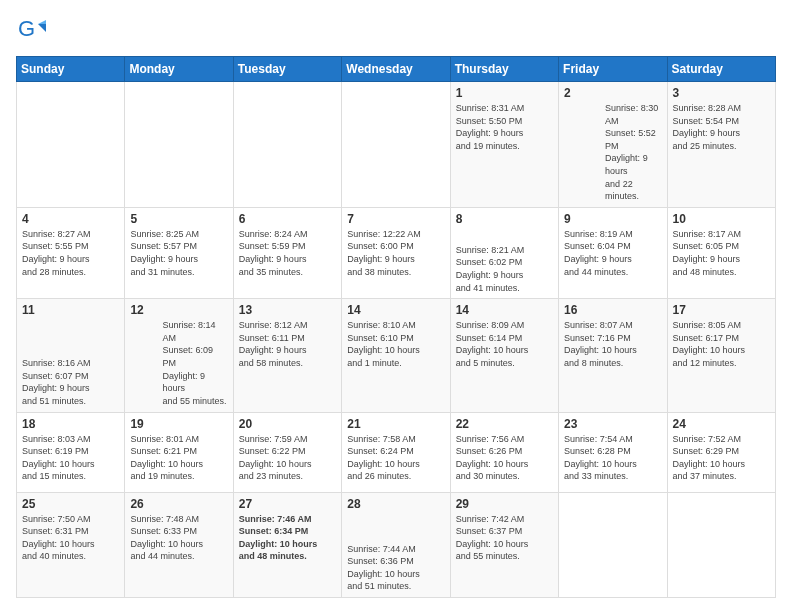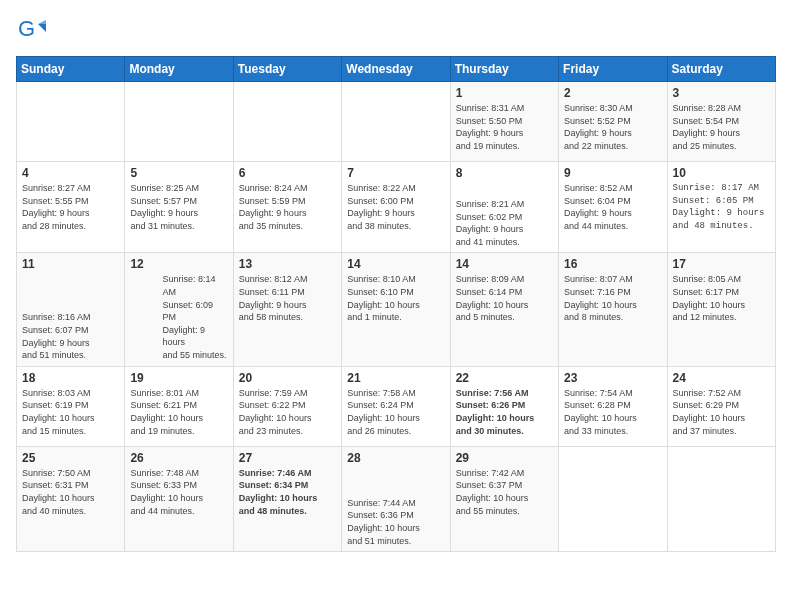--- a/index.html
+++ b/index.html
@@ -139,21 +139,21 @@
           <td class="empty-cell"></td>
           <td>
             <span class="day-number">1</span>
             <div class="day-info" style="white-space: pre-line;">Sunrise: 8:31 AM
 Sunset: 5:50 PM
 Daylight: 9 hours
 and 19 minutes.</div>
           </td>
           <td>
             <span class="day-number">2</span>
-            <div class="day-info" style="white-space: pre-line;">Sunrise: 8:30 AM
+            <div class="day-info" style="white-space: pre-line; margin-left: 41px;">Sunrise: 8:30 AM
 Sunset: 5:52 PM
 Daylight: 9 hours
 and 22 minutes.</div>
           </td>
           <td>
             <span class="day-number">3</span>
             <div class="day-info" style="white-space: pre-line;">Sunrise: 8:28 AM
 Sunset: 5:54 PM
 Daylight: 9 hours
 and 25 minutes.</div>
@@ -176,42 +176,42 @@
           </td>
           <td>
             <span class="day-number">6</span>
             <div class="day-info" style="white-space: pre-line;">Sunrise: 8:24 AM
 Sunset: 5:59 PM
 Daylight: 9 hours
 and 35 minutes.</div>
           </td>
           <td>
             <span class="day-number">7</span>
-            <div class="day-info" style="white-space: pre-line;">Sunrise: 8:22 AM
+            <div class="day-info" style="white-space: pre-line;">Sunrise: 12:22 AM
 Sunset: 6:00 PM
 Daylight: 9 hours
 and 38 minutes.</div>
           </td>
           <td>
             <span class="day-number">8</span>
             <div class="day-info" style="white-space: pre-line; margin-top: 18px;">Sunrise: 8:21 AM
 Sunset: 6:02 PM
 Daylight: 9 hours
 and 41 minutes.</div>
           </td>
           <td>
             <span class="day-number">9</span>
-            <div class="day-info" style="white-space: pre-line;">Sunrise: 8:52 AM
+            <div class="day-info" style="white-space: pre-line;">Sunrise: 8:19 AM
 Sunset: 6:04 PM
 Daylight: 9 hours
 and 44 minutes.</div>
           </td>
           <td>
             <span class="day-number">10</span>
-            <div class="day-info" style="white-space: pre-line; font-family: Liberation Mono, monospace;">Sunrise: 8:17 AM
+            <div class="day-info" style="white-space: pre-line;">Sunrise: 8:17 AM
 Sunset: 6:05 PM
 Daylight: 9 hours
 and 48 minutes.</div>
           </td>
         </tr>
         <tr>
           <td>
             <span class="day-number">11</span>
             <div class="day-info" style="white-space: pre-line; margin-top: 40px;">Sunrise: 8:16 AM
 Sunset: 6:07 PM
@@ -285,21 +285,21 @@
           </td>
           <td>
             <span class="day-number">21</span>
             <div class="day-info" style="white-space: pre-line;">Sunrise: 7:58 AM
 Sunset: 6:24 PM
 Daylight: 10 hours
 and 26 minutes.</div>
           </td>
           <td>
             <span class="day-number">22</span>
-            <div class="day-info" style="white-space: pre-line; font-weight: bold;">Sunrise: 7:56 AM
+            <div class="day-info" style="white-space: pre-line;">Sunrise: 7:56 AM
 Sunset: 6:26 PM
 Daylight: 10 hours
 and 30 minutes.</div>
           </td>
           <td>
             <span class="day-number">23</span>
             <div class="day-info" style="white-space: pre-line;">Sunrise: 7:54 AM
 Sunset: 6:28 PM
 Daylight: 10 hours
 and 33 minutes.</div>

